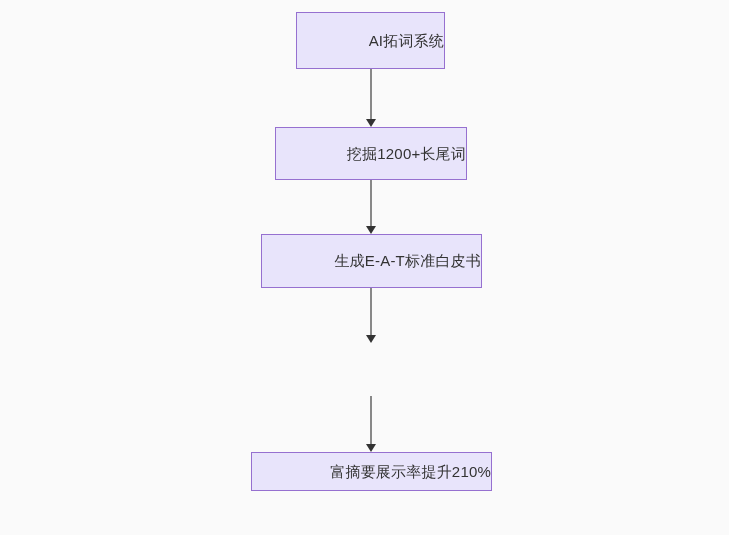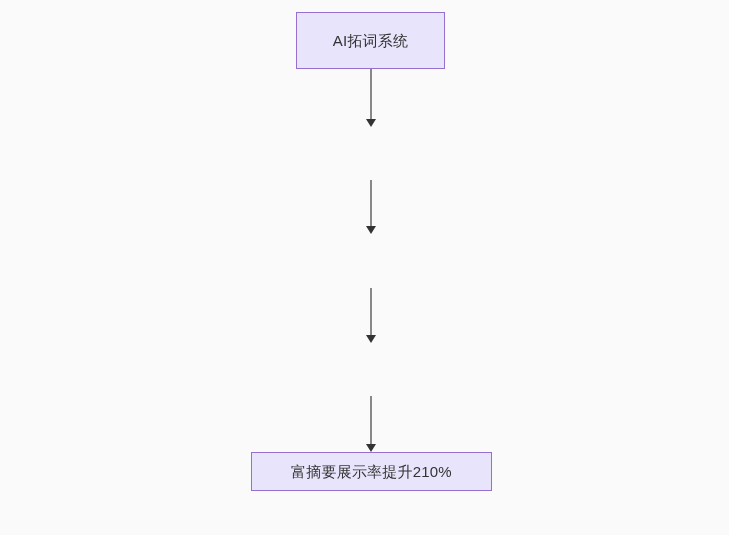--- a/index.html
+++ b/index.html
@@ -19,21 +19,21 @@
     height: 535px;
     background: #fafafa;
   }
   .node {
     position: absolute;
     box-sizing: border-box;
     background: #e8e4fb;
     border: 1.6px solid #9670d0;
     display: flex;
     align-items: center;
-    justify-content: center;
+    justify-content: flex-end;
     z-index: 2;
   }
   .node-label {
     font-size: 15px;
     color: #333333;
     line-height: 1.2;
     letter-spacing: 0.2px;
     white-space: nowrap;
     text-align: center;
   }
@@ -93,20 +93,26 @@
 
   <div class="edge" id="edge-3">
     <div class="edge-line" style="height:48px;"></div>
     <div class="edge-head" style="top:48px;"></div>
   </div>
 
   <div class="node" id="node-0">
     <span class="node-label">AI拓词系统</span>
   </div>
 
+  <div class="node" id="node-1">
+    <span class="node-label">挖掘1200+长尾词</span>
+  </div>
 
+  <div class="node" id="node-2">
+    <span class="node-label">生成E-A-T标准白皮书</span>
+  </div>
 
 
   <div class="node" id="node-4">
     <span class="node-label">富摘要展示率提升210%</span>
   </div>
 
 </div>
 
 </body></html>

